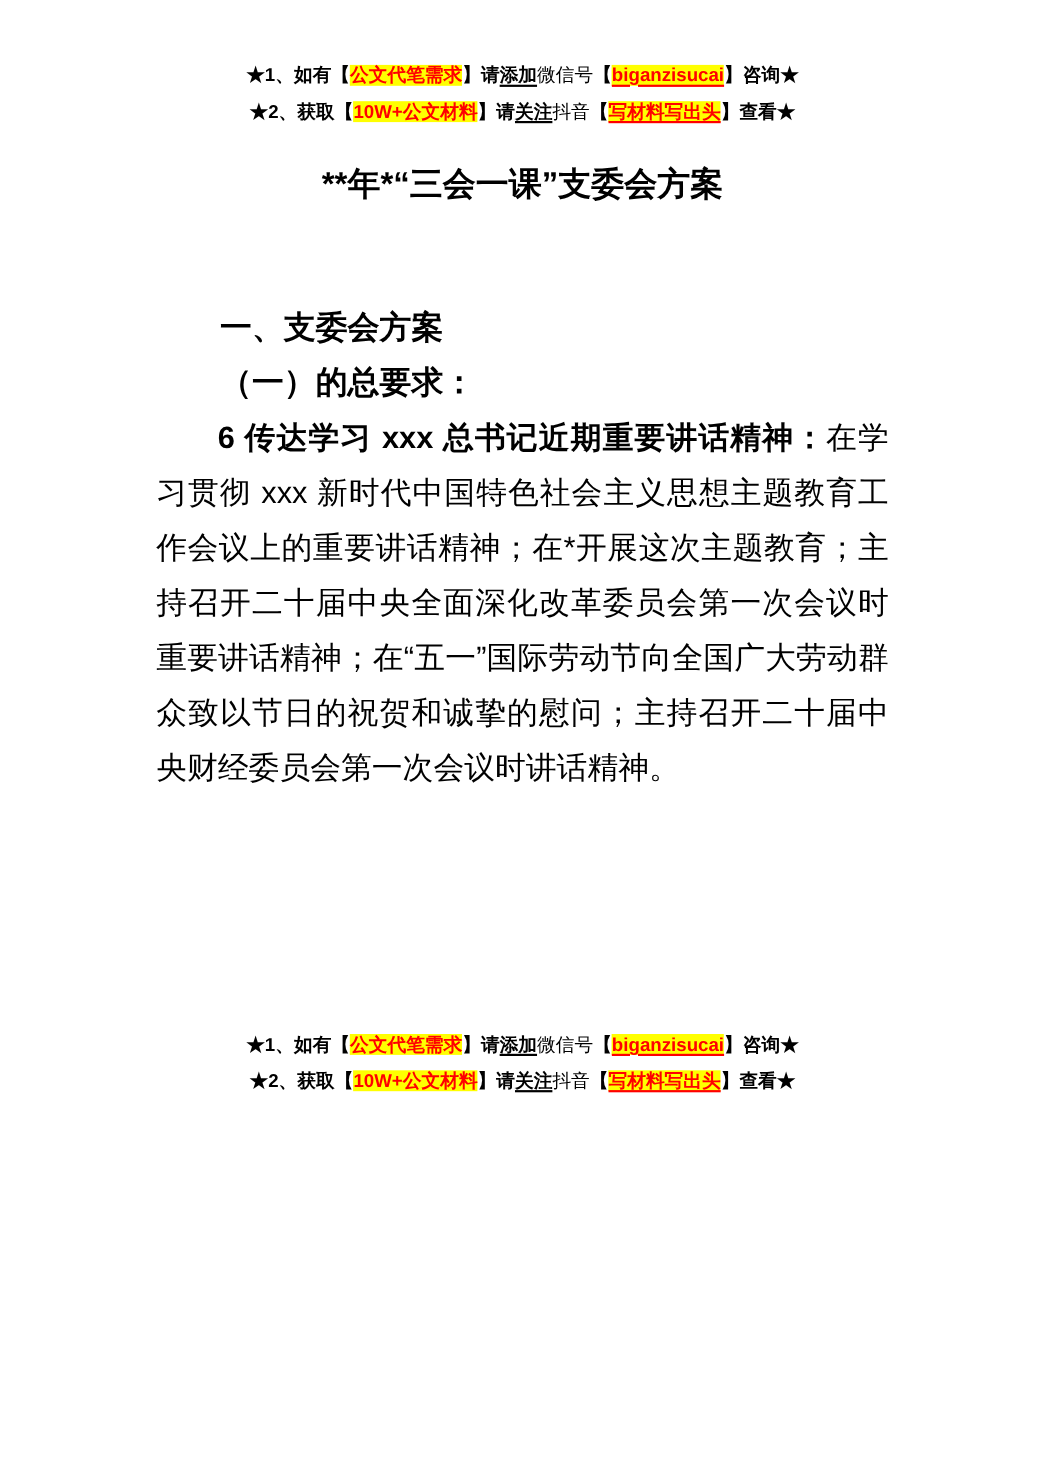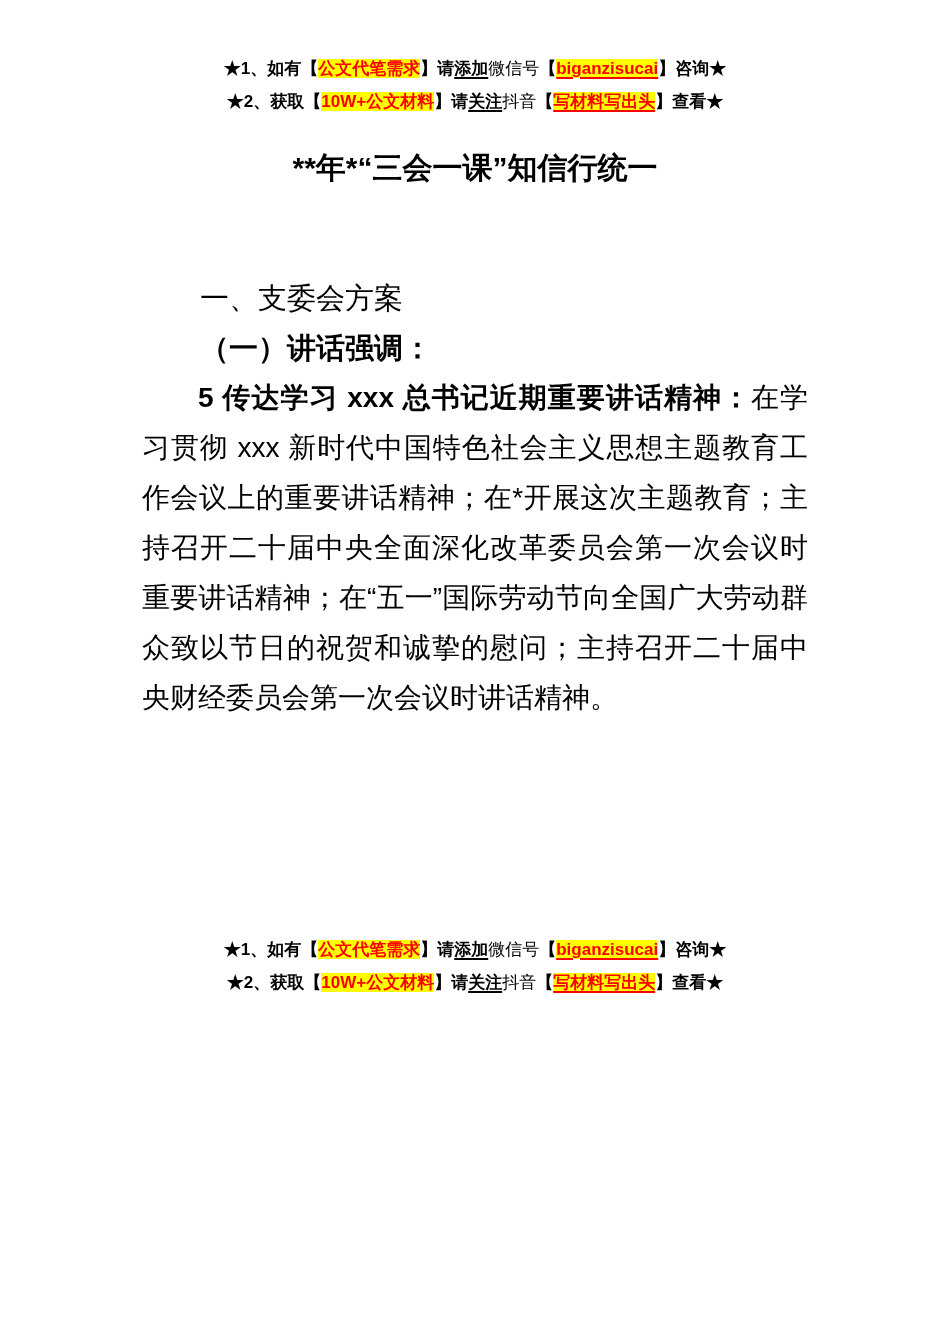--- a/index.html
+++ b/index.html
@@ -58,21 +58,21 @@
     font-weight: 700;
     text-align: center;
   }
   .content {
     margin: 0 142px;
   }
   .h-level1 {
     margin: 88px 0 0 0;
     font-size: 29px;
     line-height: 50px;
-    font-weight: 400;
+    font-weight: 700;
     text-indent: 2em;
   }
   .h-level2 {
     margin: 0;
     font-size: 29px;
     line-height: 50px;
     font-weight: 700;
     text-indent: 2em;
   }
   .content p {
@@ -92,27 +92,27 @@
 
   <div class="promo promo-header">
     <div class="promo-line">
       <span>★1、如有【</span><span class="hl">公文代笔需求</span><span>】请</span><span class="ul-black">添加</span><span class="reg">微信号</span><span>【</span><span class="hl-ul">biganzisucai</span><span>】咨询★</span>
     </div>
     <div class="promo-line">
       <span>★2、获取【</span><span class="hl">10W+公文材料</span><span>】请</span><span class="ul-black">关注</span><span class="reg">抖音</span><span>【</span><span class="hl-ul">写材料写出头</span><span>】查看★</span>
     </div>
   </div>
 
-  <div class="doc-title">**年*“三会一课”知信行统一</div>
+  <div class="doc-title">**年*“三会一课”支委会方案</div>
 
   <div class="content">
     <div class="h-level1">一、支委会方案</div>
-    <div class="h-level2">（一）讲话强调：</div>
+    <div class="h-level2">（一）的总要求：</div>
 
-    <p><b>5 传达学习 xxx 总书记近期重要讲话精神：</b><span>在学习贯彻 xxx 新时代中国特色社会主义思想主题教育工作会议上的重要讲话精神；在*开展这次主题教育；主持召开二十届中央全面深化改革委员会第一次会议时重要讲话精神；在“五一”国际劳动节向全国广大劳动群众致以节日的祝贺和诚挚的慰问；主持召开二十届中央财经委员会第一次会议时讲话精神。</span></p>
+    <p><b>6 传达学习 xxx 总书记近期重要讲话精神：</b><span>在学习贯彻 xxx 新时代中国特色社会主义思想主题教育工作会议上的重要讲话精神；在*开展这次主题教育；主持召开二十届中央全面深化改革委员会第一次会议时重要讲话精神；在“五一”国际劳动节向全国广大劳动群众致以节日的祝贺和诚挚的慰问；主持召开二十届中央财经委员会第一次会议时讲话精神。</span></p>
 
   </div>
 
   <div class="promo promo-footer">
     <div class="promo-line">
       <span>★1、如有【</span><span class="hl">公文代笔需求</span><span>】请</span><span class="ul-black">添加</span><span class="reg">微信号</span><span>【</span><span class="hl-ul">biganzisucai</span><span>】咨询★</span>
     </div>
     <div class="promo-line">
       <span>★2、获取【</span><span class="hl">10W+公文材料</span><span>】请</span><span class="ul-black">关注</span><span class="reg">抖音</span><span>【</span><span class="hl-ul">写材料写出头</span><span>】查看★</span>
     </div>

